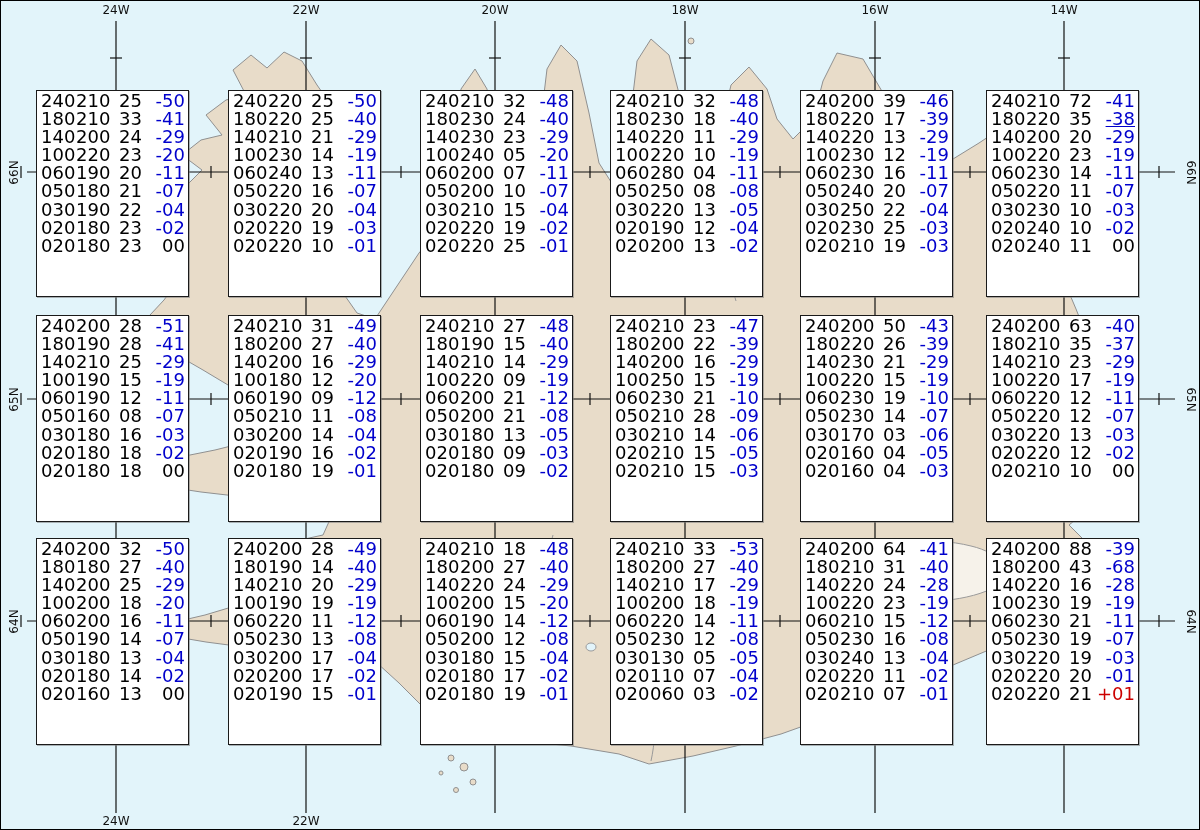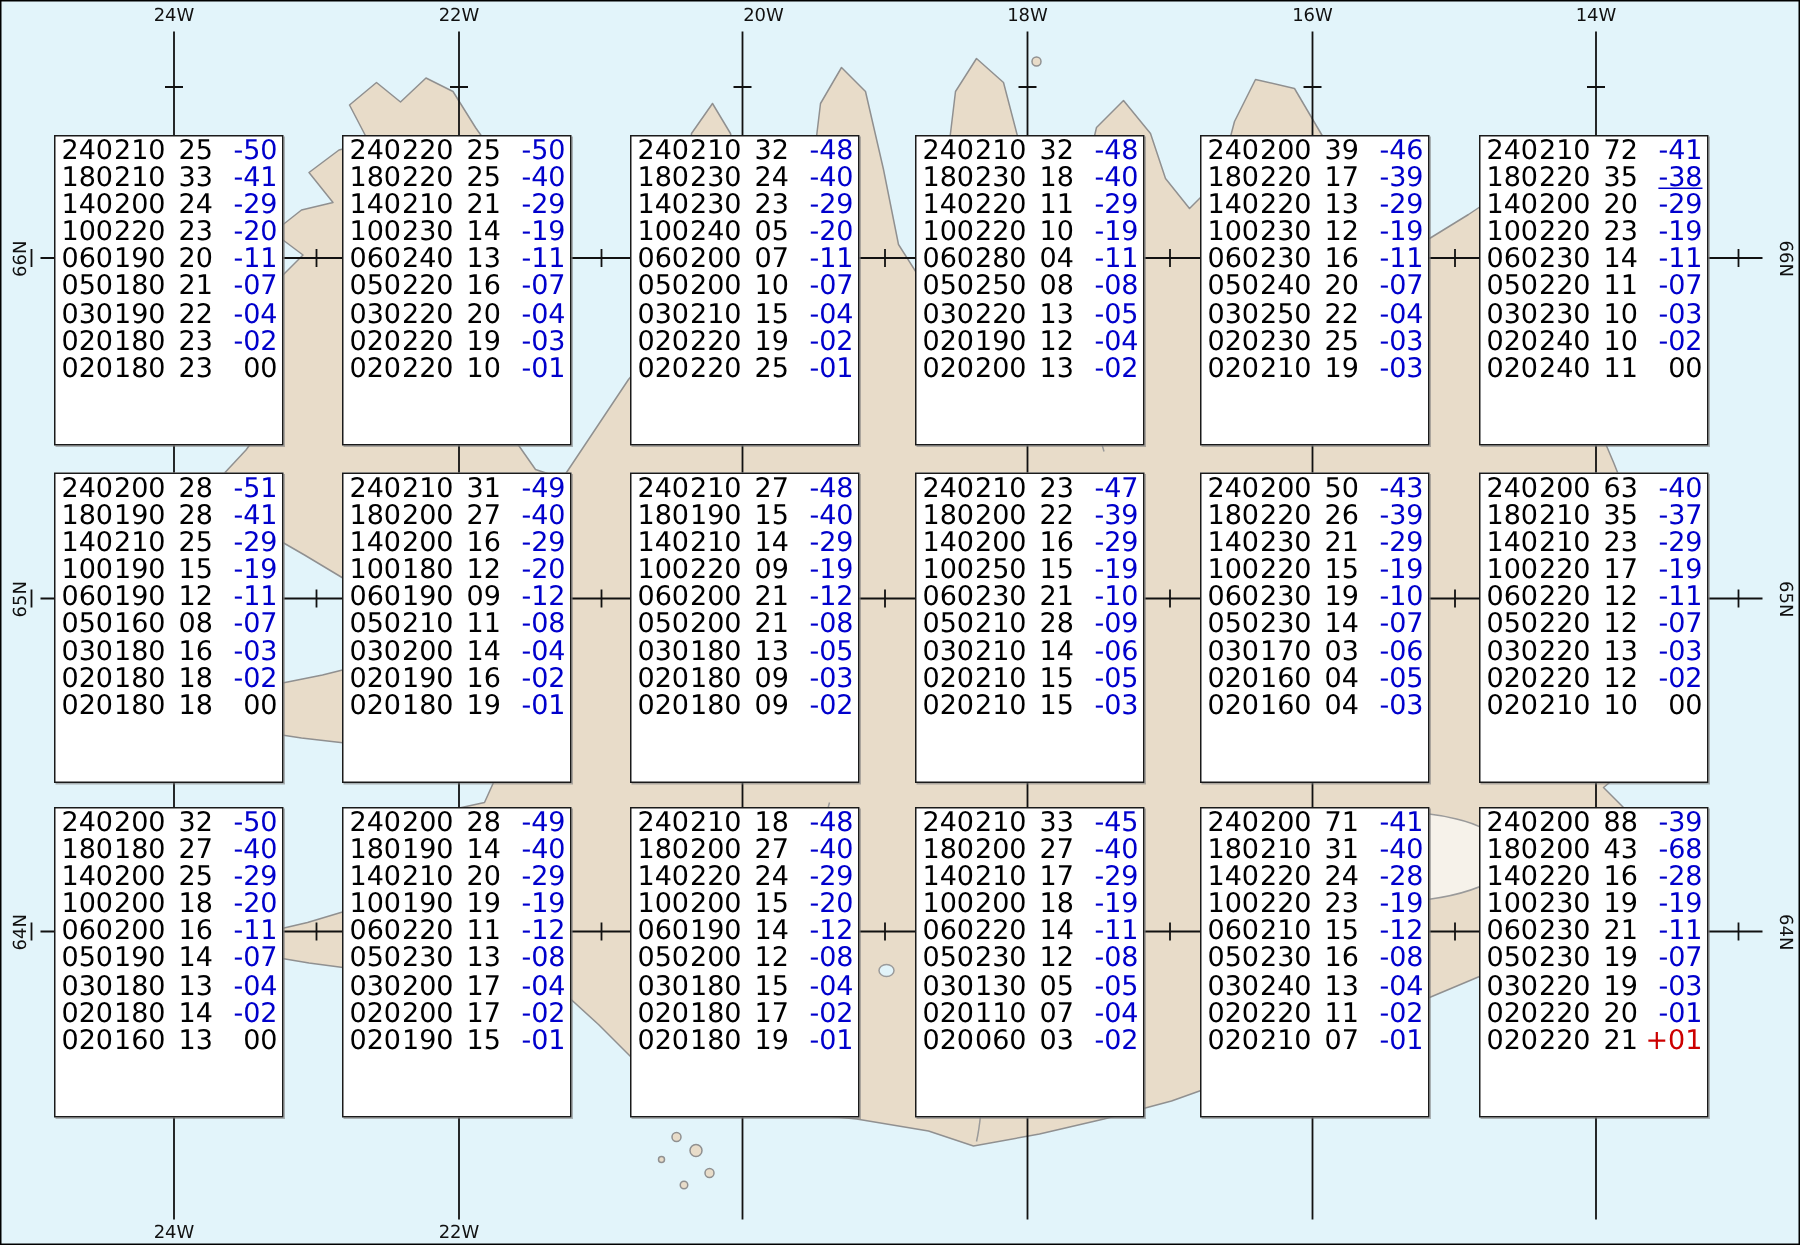--- a/index.html
+++ b/index.html
@@ -147,21 +147,21 @@
       <line x1="400" y1="614" x2="400" y2="626" stroke="#111" stroke-width="1.2"></line>
       <line x1="589" y1="614" x2="589" y2="626" stroke="#111" stroke-width="1.2"></line>
       <line x1="779" y1="614" x2="779" y2="626" stroke="#111" stroke-width="1.2"></line>
       <line x1="969" y1="614" x2="969" y2="626" stroke="#111" stroke-width="1.2"></line>
       <line x1="1158" y1="614" x2="1158" y2="626" stroke="#111" stroke-width="1.2"></line>
     </svg>
 
   <div id="labels">
       <div class="lon-label" style="left: 115px; top: 3px;">24W</div>
       <div class="lon-label" style="left: 305px; top: 3px;">22W</div>
-      <div class="lon-label" style="left: 494px; top: 3px; margin-left: 14px;">20W</div>
+      <div class="lon-label" style="left: 494px; top: 3px;">20W</div>
       <div class="lon-label" style="left: 684px; top: 3px;">18W</div>
       <div class="lon-label" style="left: 874px; top: 3px;">16W</div>
       <div class="lon-label" style="left: 1063px; top: 3px;">14W</div>
       <div class="lon-label" style="left: 115px; top: 814px;">24W</div>
       <div class="lon-label" style="left: 305px; top: 814px;">22W</div>
       <div class="lat-label left" style="left: 0px; top: 165px;">66N</div>
       <div class="lat-label right" style="left: 1176px; top: 165px;">66N</div>
       <div class="lat-label left" style="left: 0px; top: 392px;">65N</div>
       <div class="lat-label right" style="left: 1176px; top: 392px;">65N</div>
       <div class="lat-label left" style="left: 0px; top: 614px;">64N</div>
@@ -1007,21 +1007,21 @@
           <span class="dir">180</span>
           <span class="kt">19</span>
           <span class="tp" style="color: rgb(0, 0, 204);">-01</span>
         </div>
       </div>
       <div class="spot-box" style="left: 609px; top: 537px;">
         <div class="spot-row">
           <span class="fl">240</span>
           <span class="dir">210</span>
           <span class="kt">33</span>
-          <span class="tp" style="color: rgb(0, 0, 204);">-45</span>
+          <span class="tp" style="color: rgb(0, 0, 204);">-53</span>
         </div>
         <div class="spot-row">
           <span class="fl">180</span>
           <span class="dir">200</span>
           <span class="kt">27</span>
           <span class="tp" style="color: rgb(0, 0, 204);">-40</span>
         </div>
         <div class="spot-row">
           <span class="fl">140</span>
           <span class="dir">210</span>
@@ -1062,21 +1062,21 @@
           <span class="fl">020</span>
           <span class="dir">060</span>
           <span class="kt">03</span>
           <span class="tp" style="color: rgb(0, 0, 204);">-02</span>
         </div>
       </div>
       <div class="spot-box" style="left: 799px; top: 537px;">
         <div class="spot-row">
           <span class="fl">240</span>
           <span class="dir">200</span>
-          <span class="kt">71</span>
+          <span class="kt">64</span>
           <span class="tp" style="color: rgb(0, 0, 204);">-41</span>
         </div>
         <div class="spot-row">
           <span class="fl">180</span>
           <span class="dir">210</span>
           <span class="kt">31</span>
           <span class="tp" style="color: rgb(0, 0, 204);">-40</span>
         </div>
         <div class="spot-row">
           <span class="fl">140</span>

